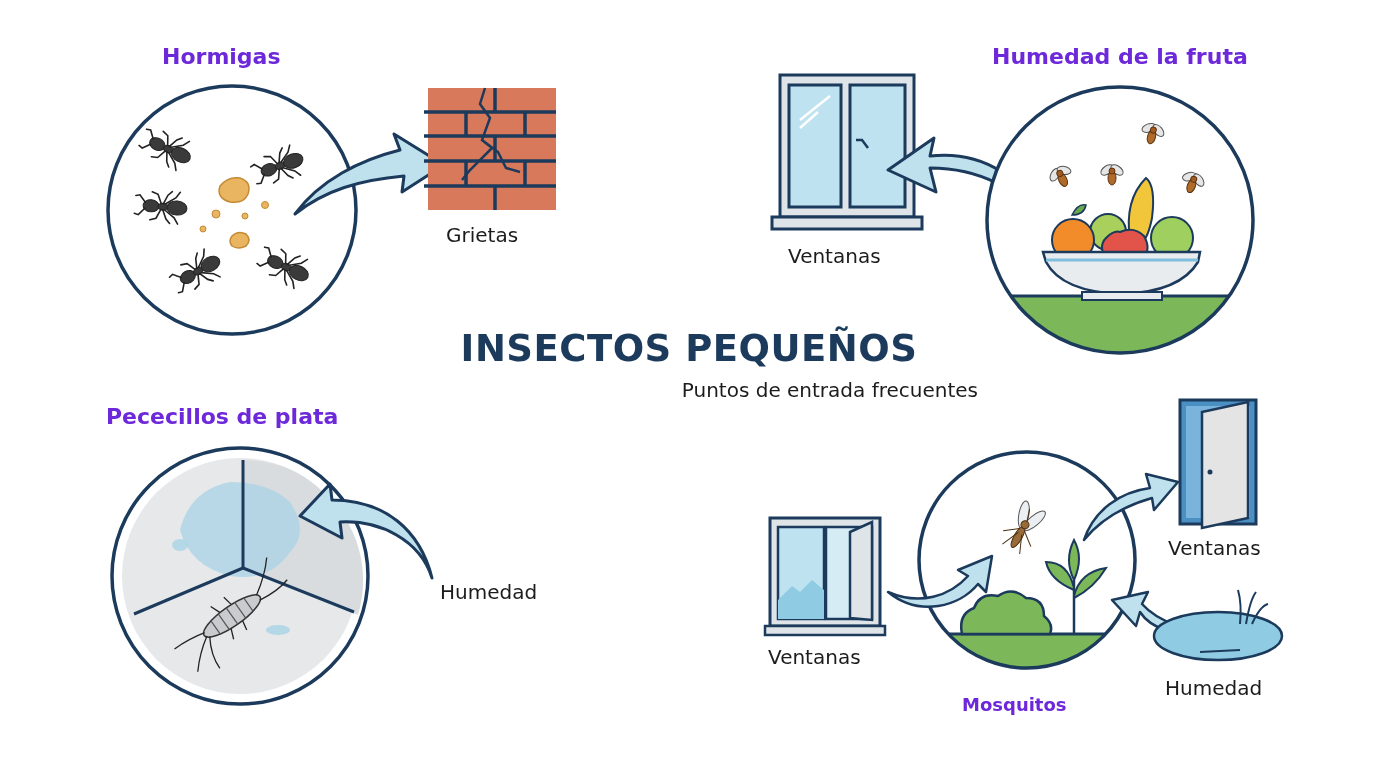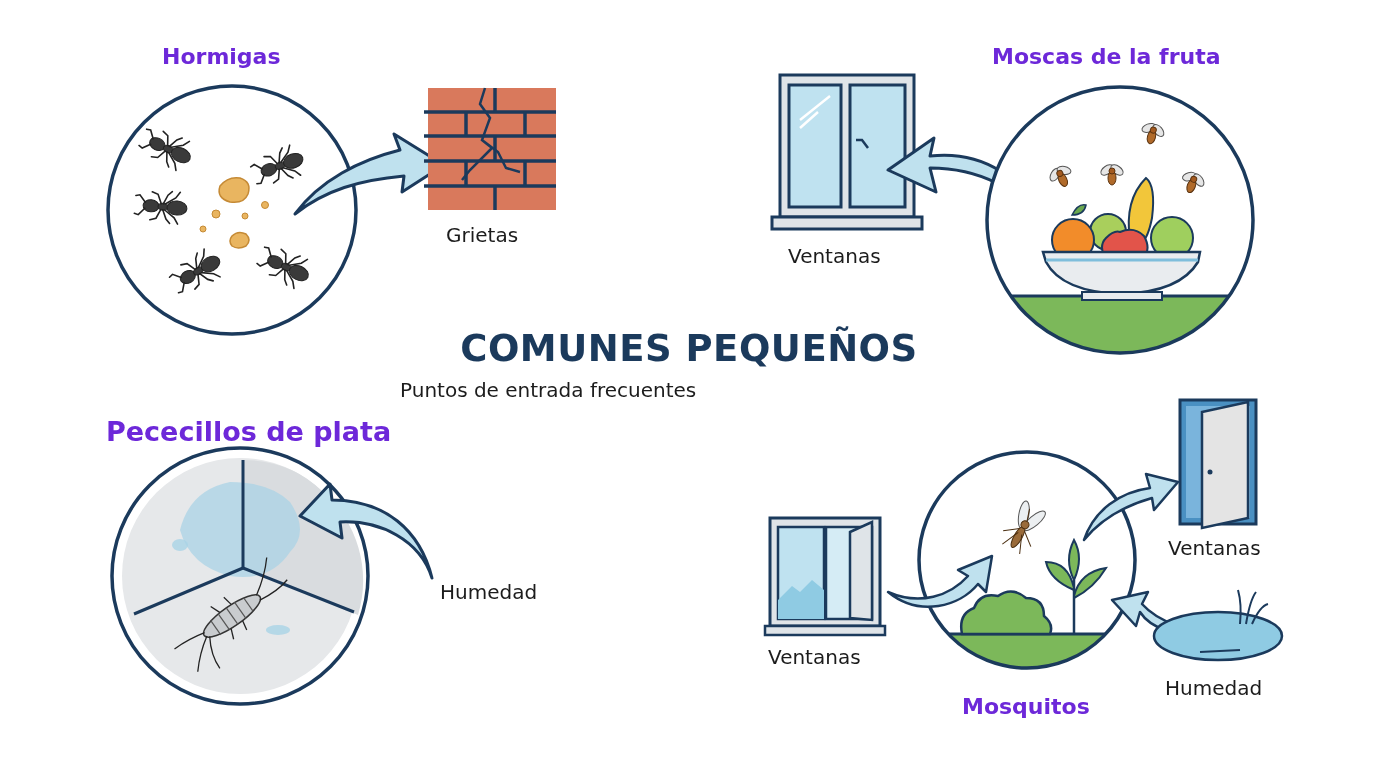--- a/index.html
+++ b/index.html
@@ -1,21 +1,21 @@
 <!DOCTYPE html>
 <html><head>
 <meta charset="utf-8">
 <style>
   html, body { margin:0; padding:0; background:#ffffff; }
   body { width:1376px; height:768px; position:relative; overflow:hidden; font-family:"DejaVu Sans", sans-serif; }
   .abs { position:absolute; }
   .heading { color:#6d28d9; font-weight:bold; font-family:"DejaVu Sans", sans-serif; white-space:nowrap; }
   .label { color:#1c1c1c; font-family:"DejaVu Sans", sans-serif; font-size:20px; white-space:nowrap; }
   .title-line { color:#1b3a5c; font-weight:bold; font-size:37px; letter-spacing:0.5px; text-align:center; width:100%; line-height:46px; }
-  .subtitle { color:#1c1c1c; font-size:20px; text-align:left; width:100%; }
+  .subtitle { color:#1c1c1c; font-size:20px; text-align:right; width:100%; }
   svg { position:absolute; left:0; top:0; }
 </style>
 </head>
 <body>
 
 <svg width="1376" height="768" viewBox="0 0 1376 768">
   <defs>
     <g id="ant">
       <ellipse cx="-14" cy="0" rx="8" ry="6" fill="#3a3a3a" stroke="#222" stroke-width="1"></ellipse>
       <ellipse cx="-2" cy="0" rx="5" ry="3.5" fill="#3a3a3a" stroke="#222" stroke-width="1"></ellipse>
@@ -201,27 +201,27 @@
   <g>
     <ellipse cx="1218" cy="636" rx="64" ry="24" fill="#8fcbe3" stroke="#1b3a5c" stroke-width="2.5"></ellipse>
     <path d="M1200 652 L1240 650" stroke="#1b3a5c" stroke-width="2"></path>
     <path d="M1240 624 q2 -20 -2 -34 M1246 624 q4 -24 10 -32 M1252 624 q8 -18 16 -20" fill="none" stroke="#1b3a5c" stroke-width="2"></path>
   </g>
 </svg>
 
 <div class="abs heading" style="left:162px; top:44px; font-size:22px;">Hormigas</div>
 <div class="abs label" style="left:446px; top:223px;text-align:right;">Grietas</div>
 
-<div class="abs heading" style="left:992px; top:44px; font-size:22px;">Moscas de la fruta</div>
+<div class="abs heading" style="left:992px; top:44px; font-size:22px;">Humedad de la fruta</div>
 <div class="abs label" style="left:788px; top:244px;">Ventanas</div>
 
-<div class="abs heading" style="left:106px; top:416px; font-size:27px;">Pececillos de plata</div>
+<div class="abs heading" style="left:106px; top:404px; font-size:22px;">Pececillos de plata</div>
 <div class="abs label" style="left:440px; top:580px;">Humedad</div>
 
-<div class="abs heading" style="left:962px; top:694px; font-size:22px;">Mosquitos</div>
+<div class="abs heading" style="left:962px; top:694px; font-size:18px;">Mosquitos</div>
 <div class="abs label" style="left:768px; top:645px;">Ventanas</div>
 <div class="abs label" style="left:1168px; top:536px;">Ventanas</div>
 <div class="abs label" style="left:1165px; top:676px;">Humedad</div>
 
 <div class="abs" style="left:400px; top:326px; width:578px;">
-  <div class="title-line">COMUNES PEQUEÑOS</div>
+  <div class="title-line">INSECTOS PEQUEÑOS</div>
   <div class="subtitle" style="margin-top:6px;">Puntos de entrada frecuentes</div>
 </div>
 
 </body></html>

